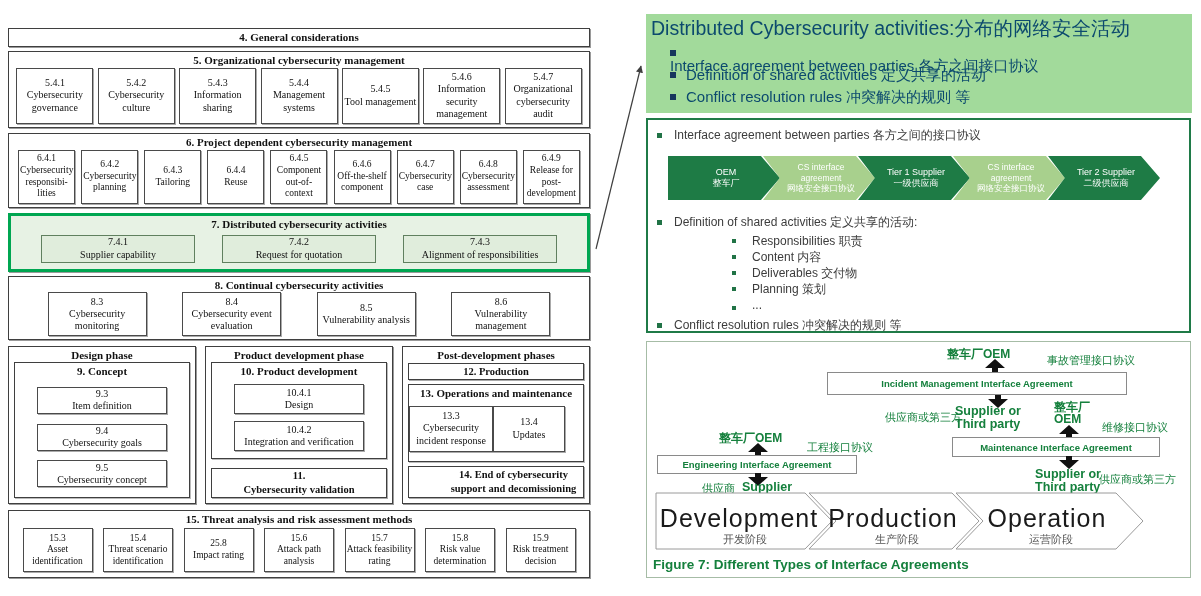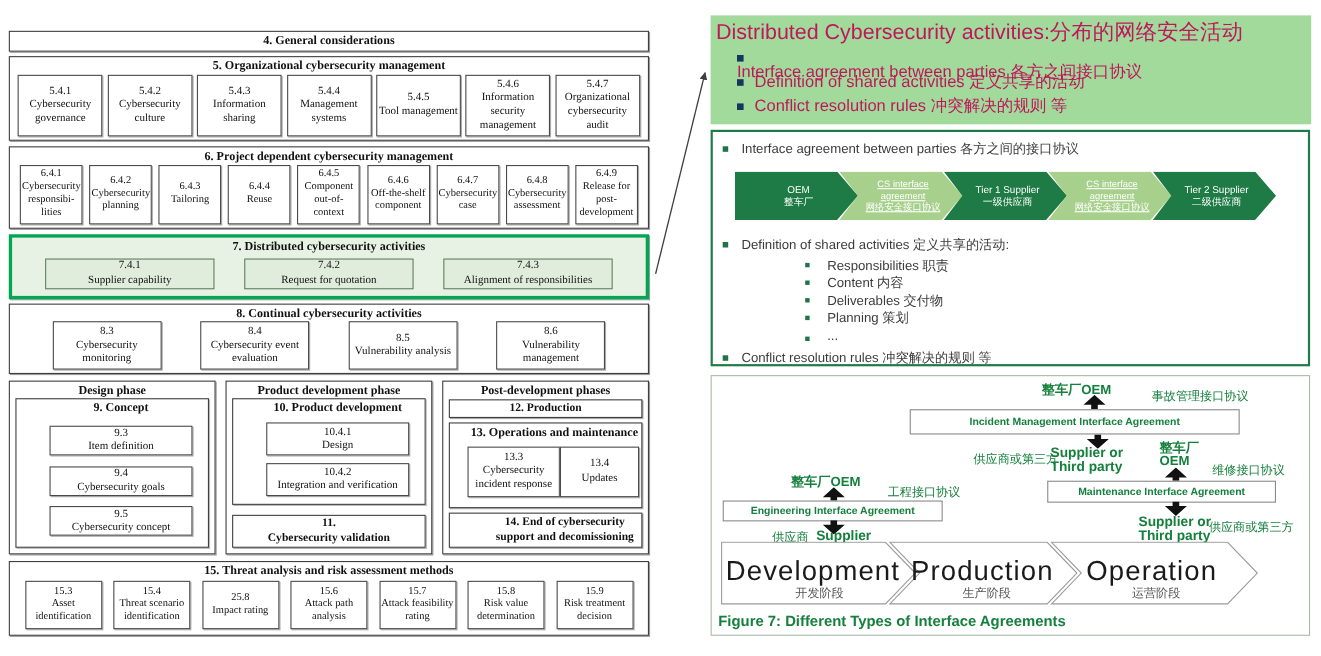--- a/index.html
+++ b/index.html
@@ -25,59 +25,59 @@
   .s6 .box{width:57px;height:54px;font-size:9.5px;}
   .s7 .box{width:154px;height:28px;background:#e0eddc;border:1px solid #60805f;box-shadow:none;}
   .s8 .box{width:99px;height:44px;}
   .s15 .box{width:70px;height:44px;font-size:9.5px;}
   
   .phases{display:flex;gap:9px;margin-top:6px;height:158px;}
   .phase{flex:1;border:1px solid #3f3f3f;box-shadow:1px 1px 0 #9a9a9a;background:#fff;
          display:flex;flex-direction:column;box-sizing:border-box;}
   .ptitle{font-weight:bold;font-size:11px;text-align:center;padding:2px 0 1px;line-height:12px;}
   .pgroup{border:1px solid #3f3f3f;margin:0 5px 5px;flex:1;display:flex;flex-direction:column;
-          box-shadow:1px 1px 0 #bbb;padding-left:16px;}
+          box-shadow:1px 1px 0 #bbb;}
   .gtitle{font-weight:bold;font-size:11px;text-align:center;padding:2px 0 0;line-height:12px;}
   .pitems{flex:1;display:flex;flex-direction:column;justify-content:space-evenly;align-items:center;}
   .pbox{border:1px solid #4a4a4a;box-shadow:1px 1px 0 #aaa;background:#fff;width:130px;
         text-align:center;font-size:10px;line-height:1.22;display:flex;flex-direction:column;
         justify-content:center;box-sizing:border-box;}
   .pbox.h27{height:27px;} .pbox.h30{height:30px;}
   .vbox,.endbox{border:1px solid #3f3f3f;box-shadow:1px 1px 0 #aaa;margin:4px 5px 5px;height:30px;
         text-align:center;font-weight:bold;font-size:10.5px;line-height:1.3;display:flex;
         flex-direction:column;justify-content:center;box-sizing:border-box;}
   .prodbox{border:1px solid #3f3f3f;box-shadow:1px 1px 0 #aaa;margin:1px 5px 4px;height:17px;
         text-align:center;font-weight:bold;font-size:10.5px;line-height:15px;box-sizing:border-box;}
   .g13{margin:0 5px 4px;flex:1;}
   .g13row{flex:1;display:flex;justify-content:flex-start;align-items:center;padding-bottom:3px;}
   .g13row .pbox{width:84px;height:46px;}
   .g13row .pbox.small{width:72px;}
   .endbox{margin:0 5px 5px;height:32px;padding-left:35px;}
   
   .connector{position:absolute;left:0;top:0;pointer-events:none;}
   
   .callout{position:absolute;left:646px;top:14px;width:546px;height:99px;background:#a2da9b;
-           box-sizing:border-box;color:#be185d;}
+           box-sizing:border-box;color:#0c4a6e;}
   .callout-title{position:absolute;left:5px;top:1px;font-size:19.5px;white-space:nowrap;}
   .cb{position:absolute;left:24px;display:flex;align-items:flex-start;font-size:15px;line-height:20px;}
   .cb .sq{width:6px;height:6px;background:#17365d;margin:7px 10px 0 0;flex:none;}
   
   .detail{position:absolute;left:646px;top:118px;width:545px;height:215px;border:2px solid #1f7a47;
           background:#fff;box-sizing:border-box;color:#3c3c3c;}
   .db{position:absolute;font-size:12px;line-height:14px;white-space:nowrap;}
   .gsq{position:absolute;width:5px;height:5px;background:#217346;}
   .gsq.sub{width:4px;height:4px;}
   .flow{position:absolute;left:20px;top:36px;height:44px;display:flex;}
   .flow>div{width:112px;height:44px;color:#fff;display:flex;flex-direction:column;justify-content:center;
             text-align:center;font-size:8.5px;line-height:1.25;box-sizing:border-box;
             padding:0 14px 0 18px;margin-left:-17px;
             clip-path:polygon(0 0,83% 0,100% 50%,83% 100%,0 100%,15% 50%);}
   .flow>div:first-of-type{margin-left:0;clip-path:polygon(0 0,83% 0,100% 50%,83% 100%,0 100%);}
   .flow>div.t-party{background:#1e7b45;font-size:9px;}
-  .flow>div.t-agreement{background:#a8d08d;text-decoration:underline;}
+  .flow>div.t-agreement{background:#a8d08d;}
   
   .fig{position:absolute;left:646px;top:341px;width:545px;height:237px;border:1px solid #a6bca6;
        background:#fff;box-sizing:border-box;color:#15803d;}
   .flabel{position:absolute;font-size:11px;white-space:nowrap;}
   .flabel.b{font-weight:bold;font-size:12px;line-height:12px;}
   .fbox{position:absolute;border:1px solid #8a8a8a;background:#fff;display:flex;align-items:center;
         justify-content:center;font-weight:bold;font-size:9.5px;box-sizing:border-box;text-align:center;}
   .arrow{position:absolute;}
   .wrap2{position:absolute;font-weight:bold;font-size:12.5px;line-height:13px;white-space:pre-line;}
   .fcaption{position:absolute;left:6px;top:215px;font-weight:bold;font-size:13.5px;}

